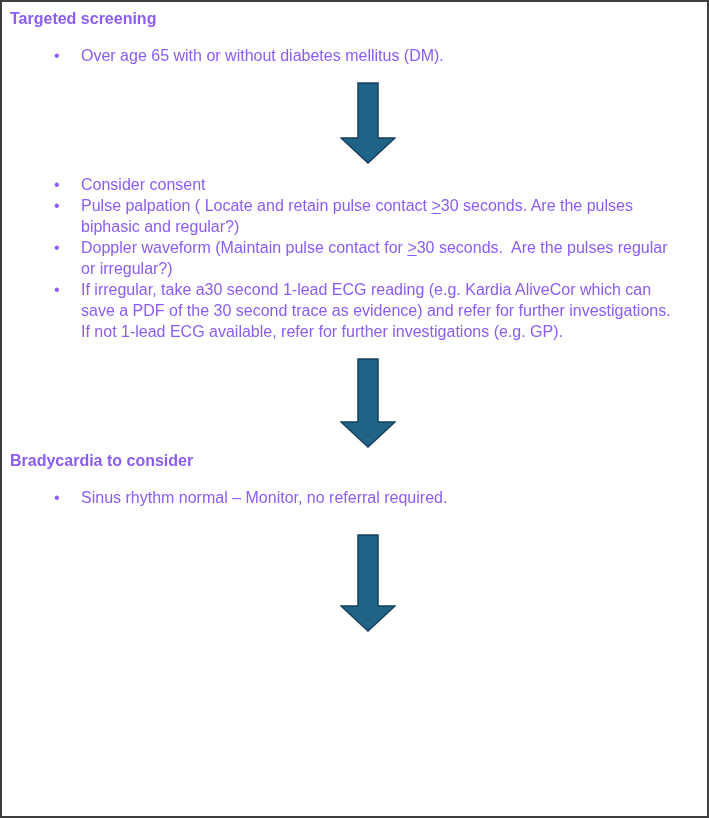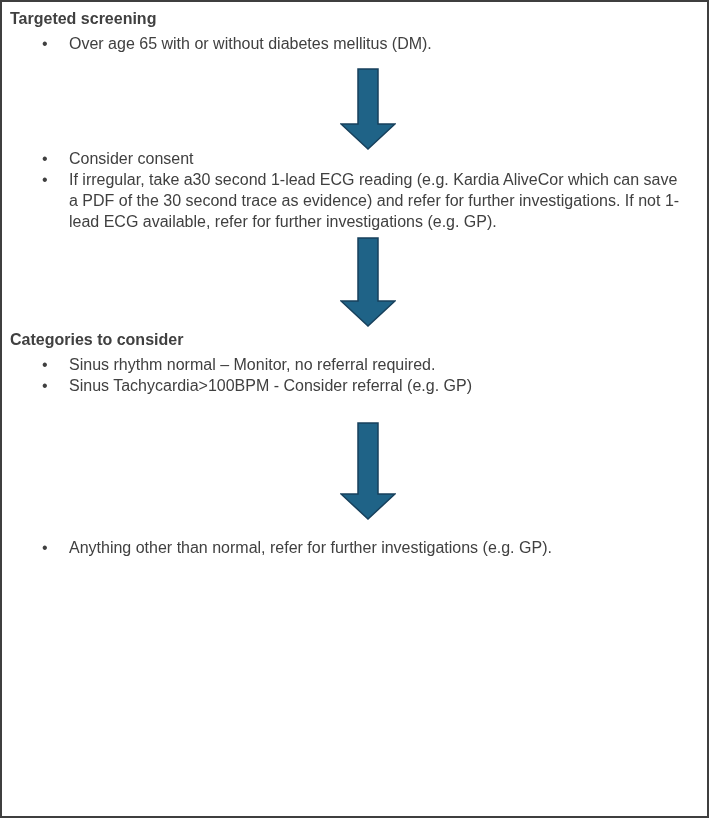--- a/index.html
+++ b/index.html
@@ -1,24 +1,24 @@
 <!DOCTYPE html>
 <html><head>
 <meta charset="utf-8">
 <style>
   html,body{margin:0;padding:0;background:#ffffff;}
   body{font-family:"Liberation Sans","DejaVu Sans",sans-serif;}
   .page{
     width:709px;height:818px;box-sizing:border-box;
     border:2px solid #3f3f3f;background:#ffffff;
     padding:6px 6px 0 8px;overflow:hidden;
-    font-size:16px;line-height:21px;color:#404040;
+    font-size:16px;line-height:21px;color:#8b5cf6;
   }
   h2.sec-title{margin:0;font-size:16px;line-height:21px;font-weight:bold;}
-  ul.bullets{margin:4px;padding:0;list-style:none;}
+  ul.bullets{margin:16px;padding:0;list-style:none;}
   ul.bullets li{
     position:relative;padding-left:55px;padding-right:12px;
     white-space:pre-wrap;
   }
   ul.bullets li::before{
     content:"\2022";position:absolute;left:28px;top:0;
     font-size:16px;line-height:21px;
   }
   .u{text-decoration:underline;text-underline-offset:2px;}
   .arrow-row{display:flex;justify-content:center;}
@@ -41,43 +41,43 @@
 
   <div class="arrow-row a1">
     <svg width="56" height="82" viewBox="0 0 56 82" aria-hidden="true">
       <polygon points="18,1 38,1 38,56 55,56 28,81 1,56 18,56" stroke-width="1.5" fill="#1F6387" stroke="#17405C"></polygon>
     </svg>
   </div>
 
   <section>
     <ul class="bullets">
         <li><span>Consider consent</span></li>
+        <li><span>Pulse palpation ( Locate and retain pulse contact </span><span class="u">&gt;</span><span>30 seconds. Are the pulses biphasic and regular?)</span></li>
+        <li><span>Doppler waveform (Maintain pulse contact for </span><span class="u">&gt;</span><span>30 seconds.  Are the pulses regular or irregular?)</span></li>
         <li><span>If irregular, take a30 second 1-lead ECG reading (e.g. Kardia AliveCor which can save a PDF of the 30 second trace as evidence) and refer for further investigations. If not 1-lead ECG available, refer for further investigations (e.g. GP).</span></li>
       </ul>
   </section>
 
   <div class="arrow-row a2">
     <svg width="56" height="90" viewBox="0 0 56 90" aria-hidden="true">
       <polygon points="18,1 38,1 38,64 55,64 28,89 1,64 18,64" stroke-width="1.5" fill="#1F6387" stroke="#17405C"></polygon>
     </svg>
   </div>
 
   <section>
-    <h2 class="sec-title">Categories to consider</h2>
+    <h2 class="sec-title">Bradycardia to consider</h2>
     <ul class="bullets">
         <li><span>Sinus rhythm normal – Monitor, no referral required.</span></li>
-        <li><span>Sinus Tachycardia&gt;100BPM - Consider referral (e.g. GP)</span></li>
       </ul>
   </section>
 
   <div class="arrow-row a3">
     <svg width="56" height="98" viewBox="0 0 56 98" aria-hidden="true">
       <polygon points="18,1 38,1 38,72 55,72 28,97 1,72 18,72" stroke-width="1.5" fill="#1F6387" stroke="#17405C"></polygon>
     </svg>
   </div>
 
   <section>
     <ul class="bullets">
-        <li><span>Anything other than normal, refer for further investigations (e.g. GP).</span></li>
       </ul>
   </section>
 
 </div>
 
 </body></html>

